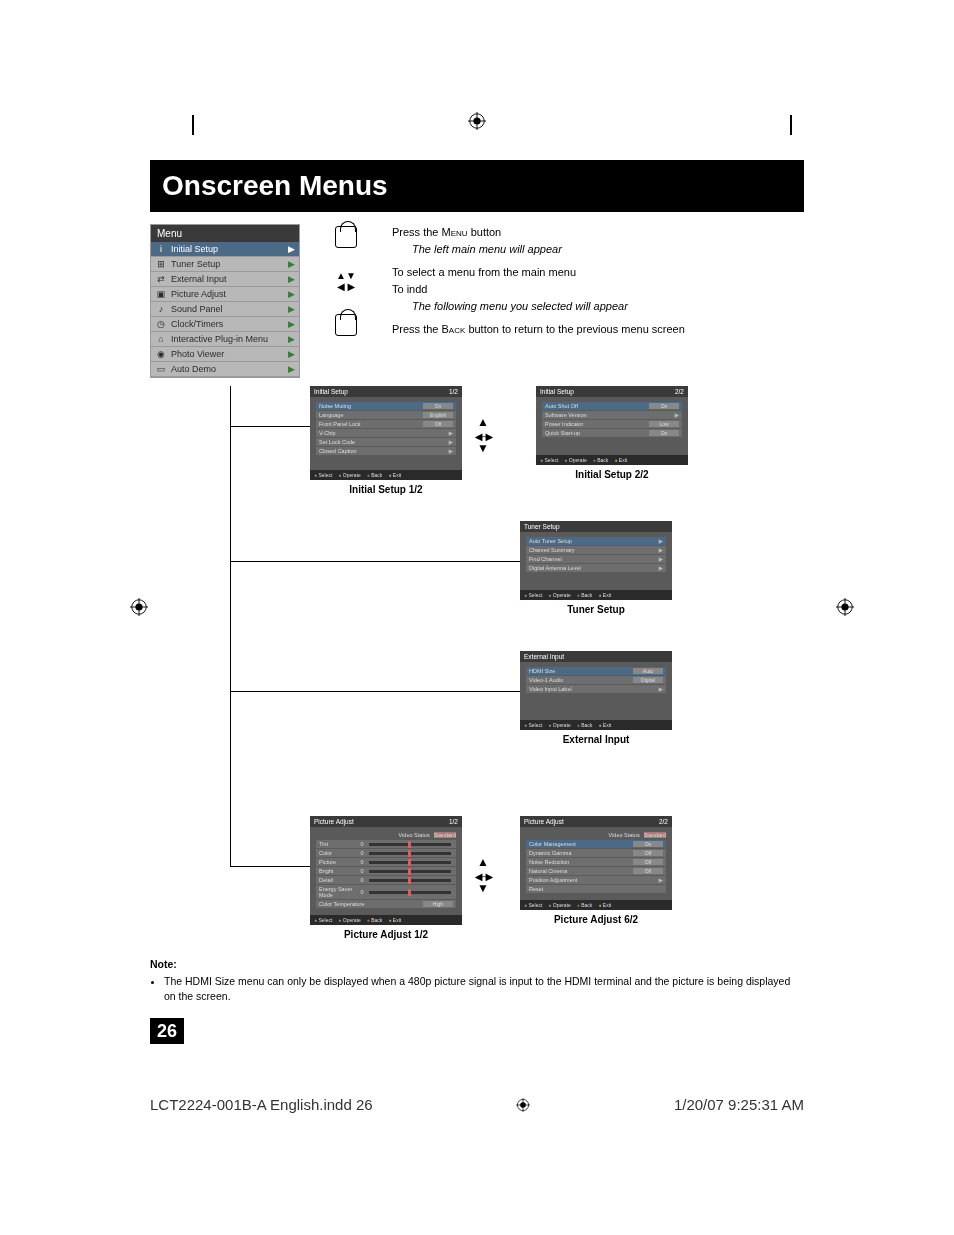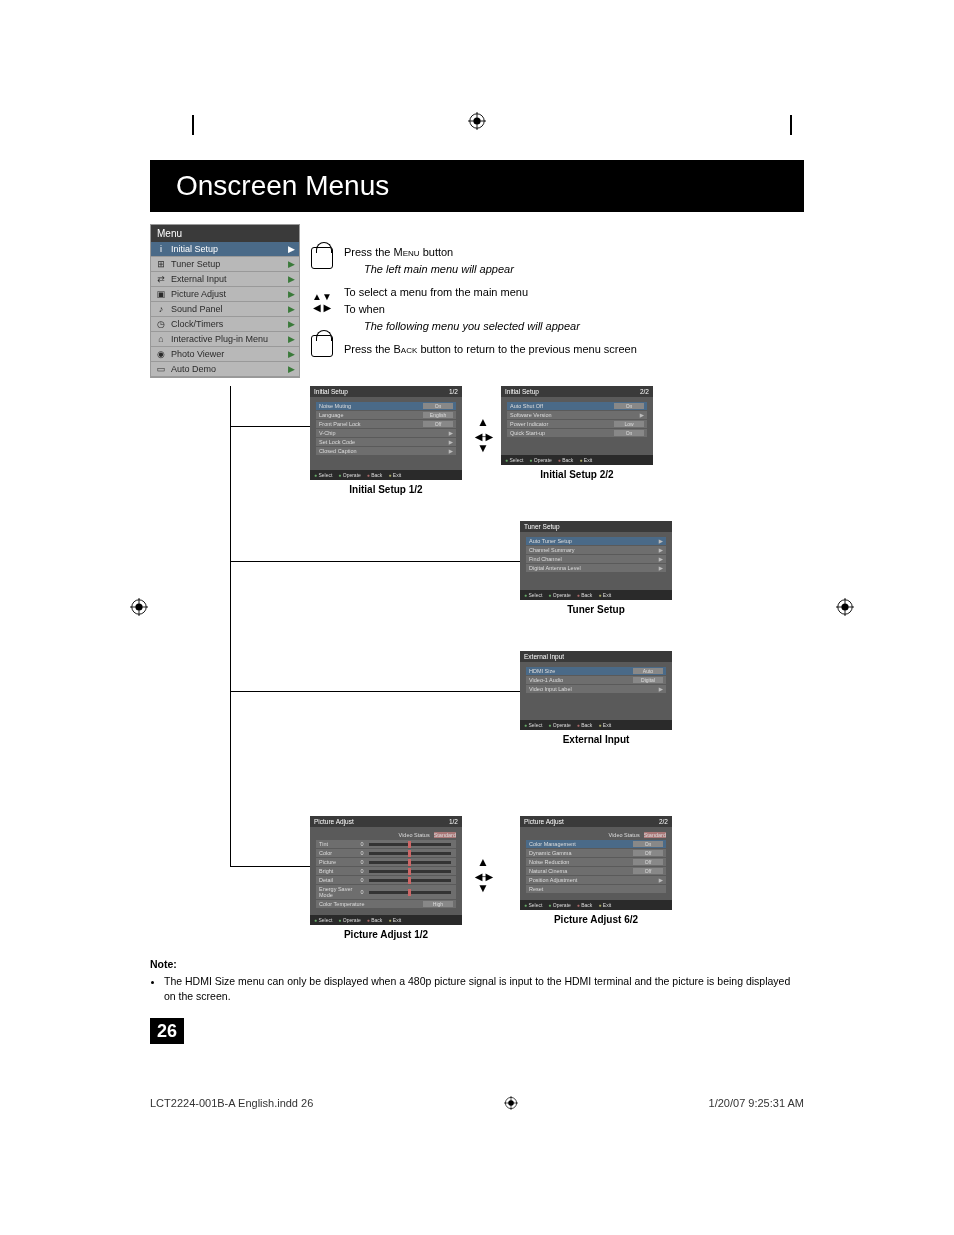--- a/index.html
+++ b/index.html
@@ -7,22 +7,22 @@
   .page { padding: 100px 150px 40px 150px; position: relative; }
   .crop-top { position: absolute; top: 115px; left: 0; right: 0; height: 20px; }
   .crop-top::before, .crop-top::after { content:''; position:absolute; width:2px; height:20px; background:#000; }
   .crop-top::before { left: 192px; } .crop-top::after { right: 162px; }
   .reg-mark { position: absolute; width: 18px; height: 18px; }
   .reg-mark svg { width:100%; height:100%; }
   .reg-top { top: 112px; left: 50%; transform: translateX(-50%); }
   .reg-left { top: 598px; left: 130px; }
   .reg-right { top: 598px; right: 100px; }
 
-  .title-band { background:#000; color:#fff; padding:10px 26px; font-size:28px; font-weight:normal; margin-bottom:12px; }
-  .topgrid { display:flex; gap:8px; margin-bottom:8px;align-items:center; }
+  .title-band { background:#000; color:#fff; padding:10px 12px; font-size:28px; font-weight:bold; margin-bottom:12px; }
+  .topgrid { display:flex; gap:32px; margin-bottom:8px; }
   .main-menu { width:150px; border:1px solid #999; font-size:9px; color:#fff; }
   .main-menu .hdr { background:#3a3a3a; padding:3px 6px; font-size:10px; }
   .mm-row { display:flex; align-items:center; background:#b8b8b8; color:#2b2b2b; border-bottom:1px solid #999; padding:2px 4px; gap:4px; }
   .mm-row.sel { background:#4a6a88; color:#fff; }
   .mm-ico { width:12px; text-align:center; font-size:9px; }
   .mm-label { flex:1; }
   .mm-arr { color:#3a7a3a; font-size:9px; }
   .mm-row.sel .mm-arr { color:#fff; }
 
   .icons-col { width:28px; display:flex; flex-direction:column; gap:22px; padding-top:2px; align-items:center; font-size:12px; }
@@ -60,21 +60,21 @@
   .nav-arrows { position:absolute; width:26px; text-align:center; font-size:12px; line-height:1; }
   .nav-arrows .ud { display:block; }
   .nav-arrows .lr { display:block; margin-top:4px; font-size:10px; letter-spacing:-2px; }
 
   .note-block { font-size:10.5px; margin-top:12px; }
   .note-block .nh { font-weight:bold; margin-bottom:4px; }
   .note-block ul { margin-left:14px; }
   .note-block li { line-height:1.45; font-size:10.5px; }
 
   .page-num { background:#000; color:#fff; font-weight:bold; font-size:18px; width:34px; height:26px; display:flex; align-items:center; justify-content:center; margin-top:14px; }
-  .footer { display:flex; justify-content:space-between; font-size:11px; color:#333; margin-top:52px; align-items:center; }
+  .footer { display:flex; justify-content:space-between; font-size:15px; color:#333; margin-top:52px; align-items:center; }
   .footer .fc { display:flex; align-items:center; gap:4px; }
 </style>
 </head>
 <body>
 
 <div class="page">
 
   <div class="reg-mark reg-top"><svg viewBox="0 0 20 20">
         <circle cx="10" cy="10" r="8" fill="none" stroke="#000"></circle>
         <circle cx="10" cy="10" r="4" fill="#000"></circle>
@@ -155,21 +155,21 @@
     <div class="icons-col">
       <div class="remote-ico"></div>
       <div class="arrows">▲▼<br>◀ ▶</div>
       <div class="remote-ico"></div>
     </div>
 
     <div class="instr">
       <p><span>Press the </span><span class="smallcaps">Menu</span><span> button</span></p>
       <span class="ital">The left main menu will appear</span>
       <p style="margin-top:6px">To select a menu from the main menu</p>
-      <p>To when</p>
+      <p>To indd</p>
       <span class="ital">The following menu you selected will appear</span>
       <p style="margin-top:6px"><span>Press the </span><span class="smallcaps">Back</span><span> button to return to the previous menu screen</span></p>
     </div>
   </div>
 
   <div class="diagram">
 
     <div class="connector" style="left:80px; top:0; height:480px;"></div>
     <div class="h-connector" style="left:80px; top:40px; width:80px;"></div>
     <div class="h-connector" style="left:80px; top:480px; width:80px;"></div>
@@ -213,21 +213,21 @@
         </div>
       <div class="caption">Initial Setup 1/2</div>
     </div>
 
     <div class="nav-arrows" style="left:320px; top:30px;">
         <span class="ud">▲</span>
         <span class="lr">◀─▶</span>
         <span class="ud">▼</span>
       </div>
 
-    <div class="sub" style="left:351px; top:0;">
+    <div class="sub" style="left:386px; top:0;">
       <div class="shead">
           <span>Initial Setup</span>
           <span>2/2</span>
         </div>
       <div class="sbody" id="sb-i2">
           <div class="srow sel">
             <span class="sl">Auto Shut Off</span>
             <span class="sv">On</span>
           </div>
           <div class="srow">

